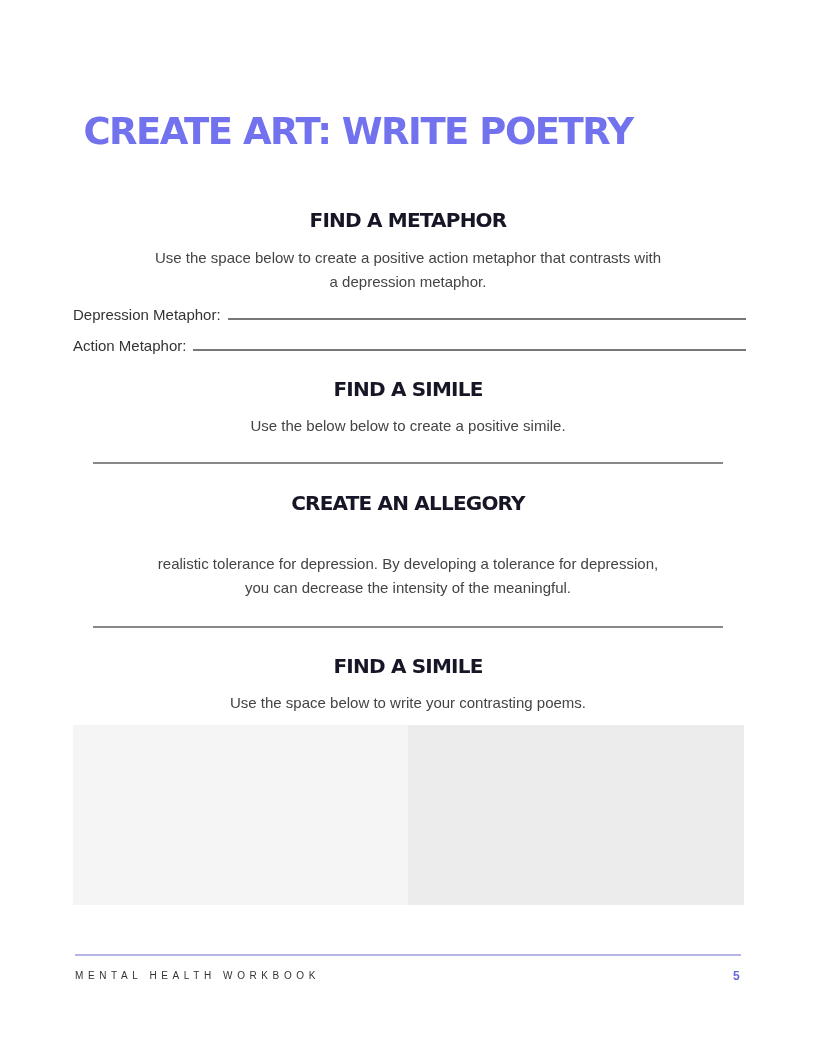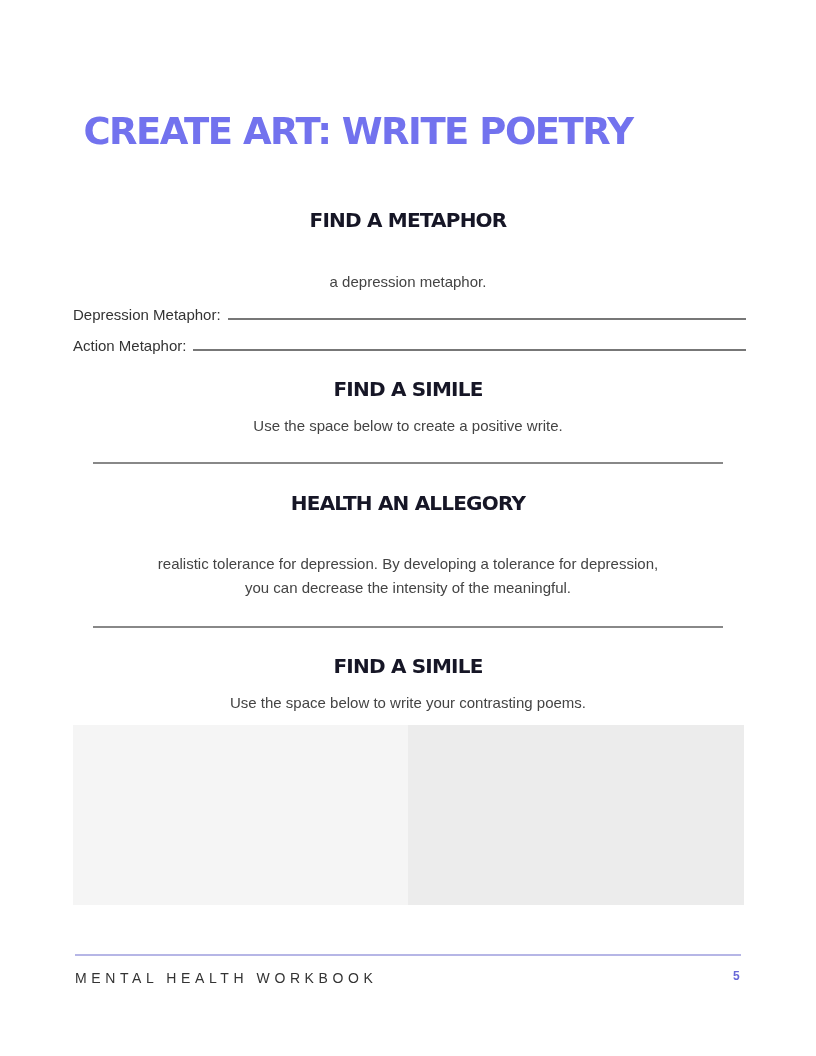--- a/index.html
+++ b/index.html
@@ -12,49 +12,49 @@
           font-family: "DejaVu Sans", sans-serif; font-weight: bold; font-size: 20px;
           letter-spacing: -0.8px; color: #161626; margin: 0; }
     .desc { position: absolute; left: 0; width: 816px; text-align: center;
             font-size: 15px; line-height: 24px; color: #444; margin: 0; }
     .field-row { position: absolute; left: 73px; width: 673px; display: flex; align-items: flex-end; font-size: 15px; color: #333; }
     .field-row .label { white-space: nowrap; margin-right: 7px; }
     .field-row .line { flex: 1; border-bottom: 2px solid #777; height: 0; margin-bottom: 3px; }
     .hr { position: absolute; left: 93px; width: 630px; border-top: 2px solid #888; }
     .box { position: absolute; top: 725px; height: 180px; }
     .footer-rule { position: absolute; top: 954px; left: 75px; width: 666px; border-top: 2px solid #b6b6e6; }
-    .footer-text { position: absolute; top: 970px; left: 75px; font-size: 14px; letter-spacing: 4.6px; color: #333; }
+    .footer-text { position: absolute; top: 970px; left: 75px; font-size: 10px; letter-spacing: 4.6px; color: #333; }
     .page-num { position: absolute; top: 969px; left: 733px; font-size: 12px; font-weight: bold; color: #6868d8; }
   </style>
 </head>
 <body>
 
 <h1 class="page-title">CREATE ART: WRITE POETRY</h1>
 
 <h2 class="h2" style="top:208px">FIND A METAPHOR</h2>
 <p class="desc" style="top:246px">
-  <br>
+  <span>Use the space below to create a positive action metaphor that contrasts with</span><br>
   <span>a depression metaphor.</span>
 </p>
 <div class="field-row" style="top:306px">
   <span class="label">Depression Metaphor:</span>
   <span class="line"></span>
 </div>
 <div class="field-row" style="top:337px">
   <span class="label">Action Metaphor:</span>
   <span class="line"></span>
 </div>
 
 <h2 class="h2" style="top:377px">FIND A SIMILE</h2>
 <p class="desc" style="top:414px">
-  <span>Use the space below to create a positive write.</span>
+  <span>Use the below below to create a positive simile.</span>
 </p>
 <div class="hr" style="top:462px"></div>
 
-<h2 class="h2" style="top:491px">HEALTH AN ALLEGORY</h2>
+<h2 class="h2" style="top:491px">CREATE AN ALLEGORY</h2>
 <p class="desc" style="top:528px">
   <br>
   <span>realistic tolerance for depression. By developing a tolerance for depression,</span><br>
   <span>you can decrease the intensity of the meaningful.</span>
 </p>
 <div class="hr" style="top:626px"></div>
 
 <h2 class="h2" style="top:654px">FIND A SIMILE</h2>
 <p class="desc" style="top:691px">
   <span>Use the space below to write your contrasting poems.</span>

